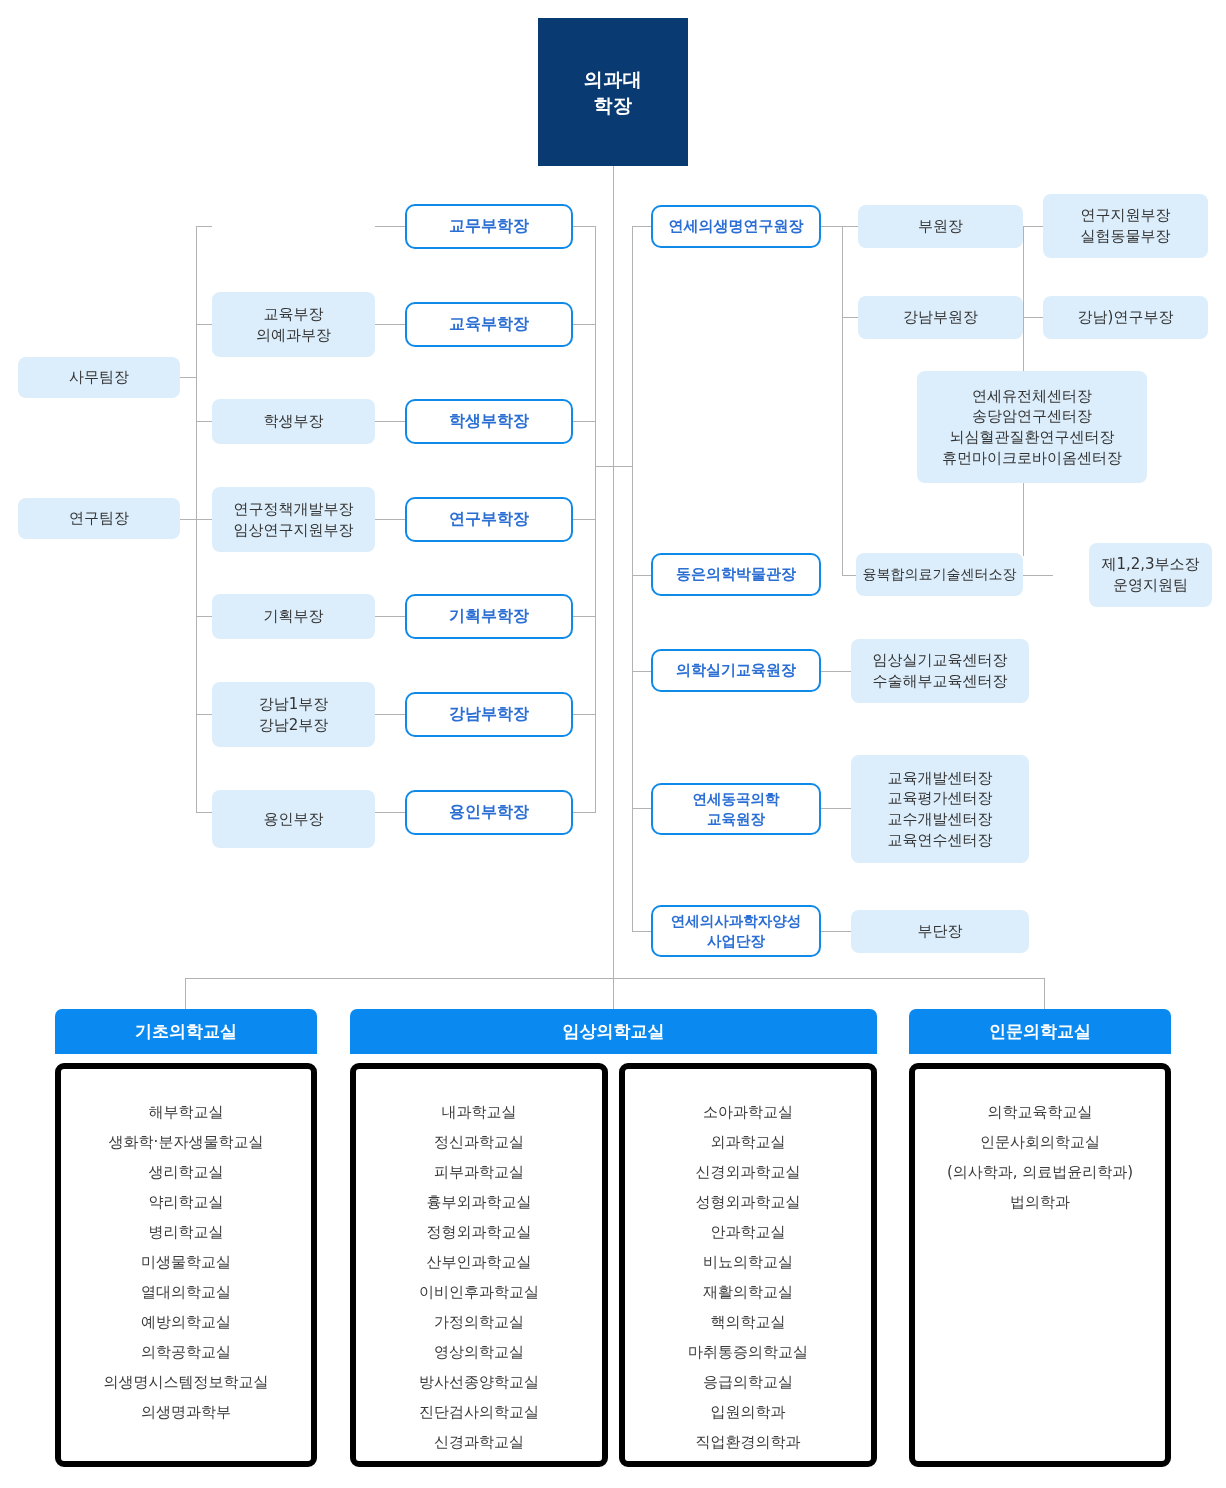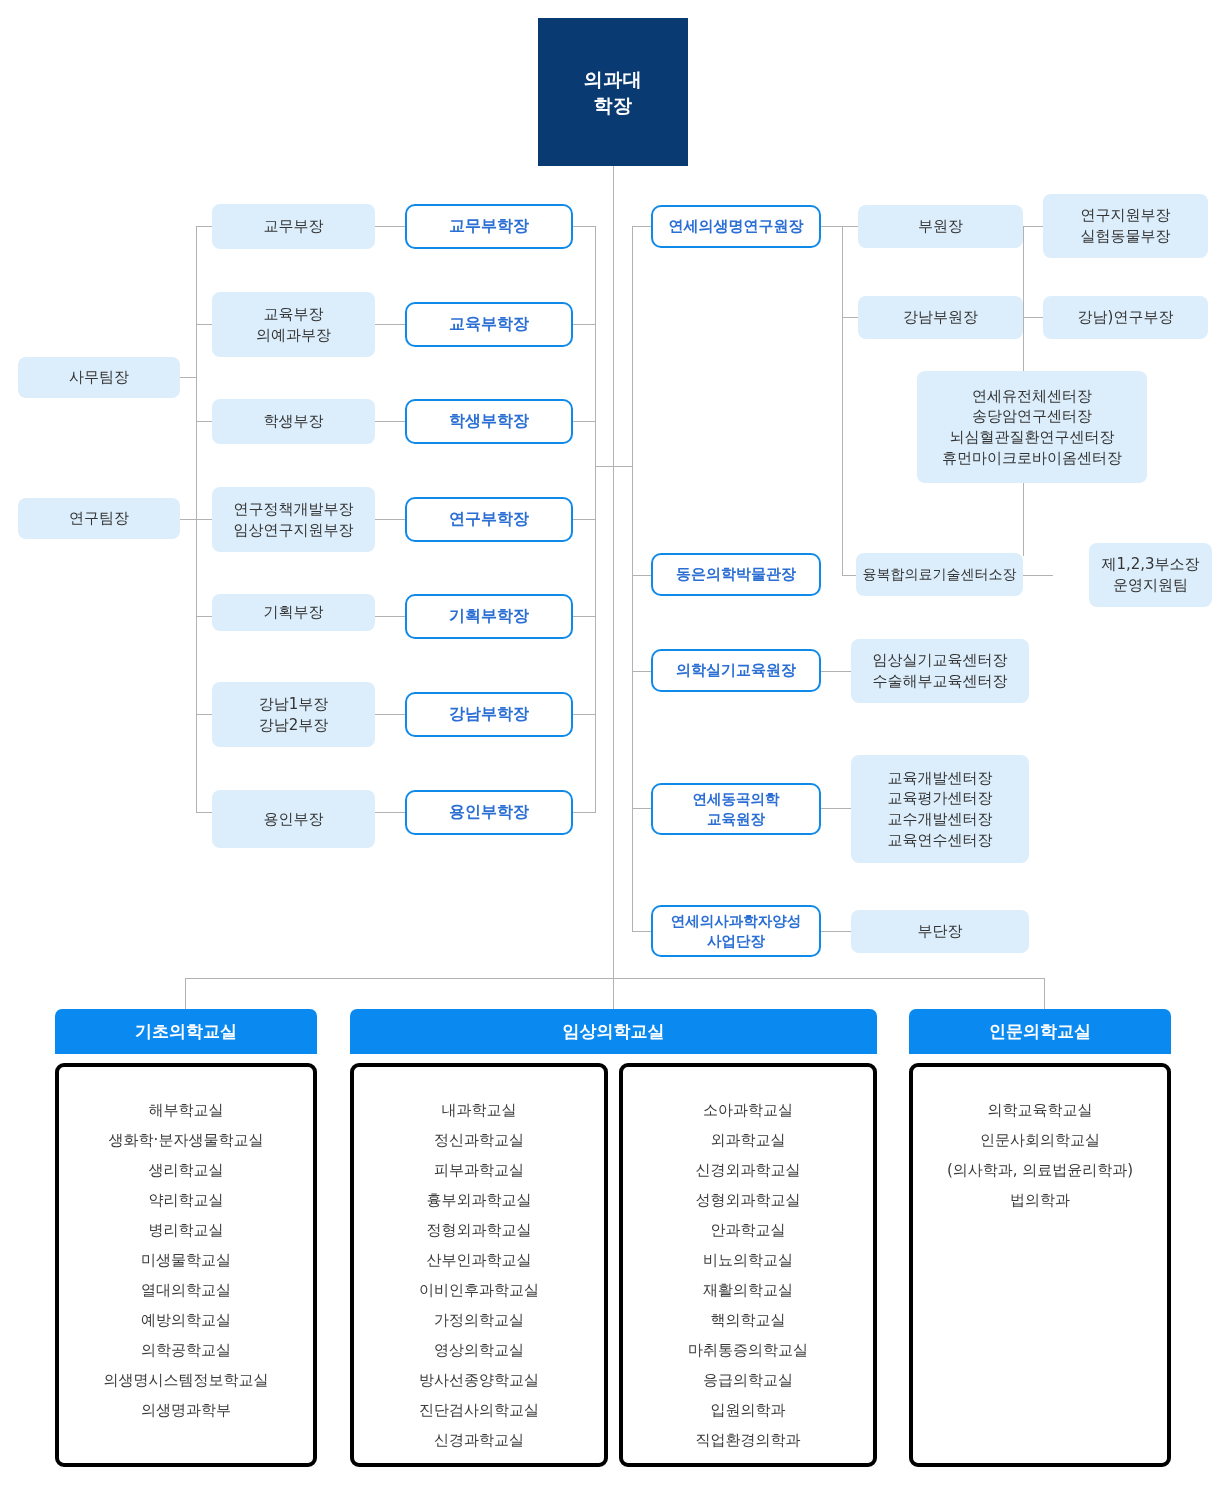--- a/index.html
+++ b/index.html
@@ -64,21 +64,21 @@
     background:#0a8af0;
     color:#ffffff;
     font-size:17px;font-weight:700;
     display:flex;align-items:center;justify-content:center;
     border-radius:7px 7px 0 0;
   }
   .dept-body{
     position:absolute;
     box-sizing:border-box;
     background:#ffffff;
-    border:4px solid #000000;
+    border:6px solid #000000;
     border-radius:9px;
     display:flex;align-items:flex-start;justify-content:center;
   }
   .dept-list{
     list-style:none;margin:0;padding:28px 10px 0 10px;
     text-align:center;width:100%;
   }
   .dept-list li{
     font-size:15px;color:#3a3a3a;line-height:2.0;white-space:nowrap;
   }
@@ -114,43 +114,38 @@
     <div class="lines">
         <span>사무팀장</span>
       </div>
   </div>
   <div class="node fill" style="left:18px;top:498px;width:162px;height:41px;">
     <div class="lines">
         <span>연구팀장</span>
       </div>
   </div>
 
-  <div class="node fill" style="left:212px;top:204px;width:163px;height:45px;">
-    <div class="lines">
-        <span>교무부장</span>
-      </div>
-  </div>
   <div class="node fill" style="left:212px;top:399px;width:163px;height:45px;">
     <div class="lines">
         <span>학생부장</span>
       </div>
   </div>
   <div class="node fill" style="left:212px;top:292px;width:163px;height:65px;">
     <div class="lines">
       <span>교육부장</span>
       <span>의예과부장</span>
     </div>
   </div>
   <div class="node fill" style="left:212px;top:487px;width:163px;height:65px;">
     <div class="lines">
       <span>연구정책개발부장</span>
       <span>임상연구지원부장</span>
     </div>
   </div>
-  <div class="node fill" style="left:212px;top:594px;width:163px;height:37px;">
+  <div class="node fill" style="left:212px;top:594px;width:163px;height:45px;">
     <div class="lines">
         <span>기획부장</span>
       </div>
   </div>
   <div class="node fill" style="left:212px;top:682px;width:163px;height:65px;">
     <div class="lines">
       <span>강남1부장</span>
       <span>강남2부장</span>
     </div>
   </div>

